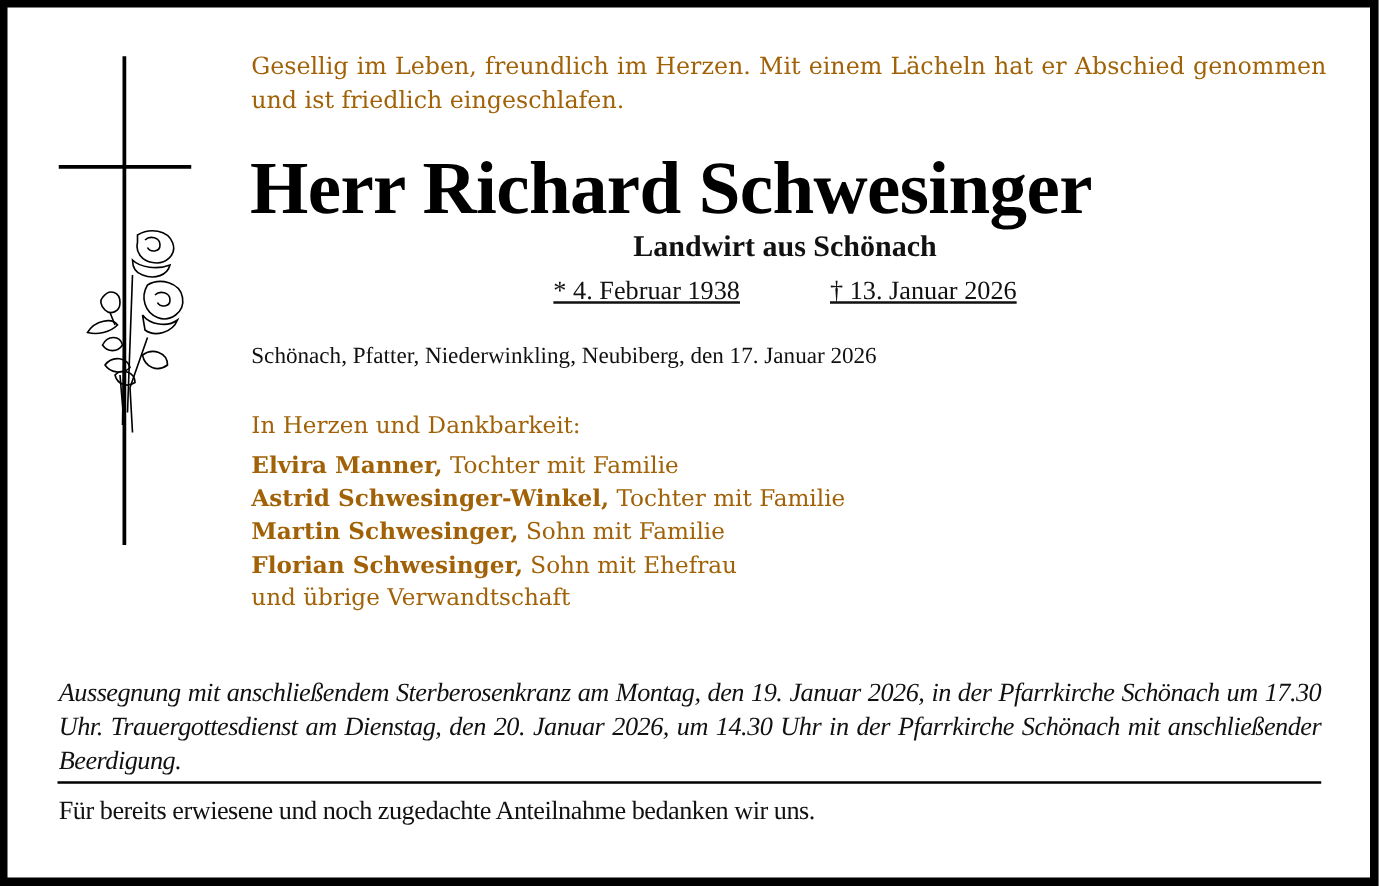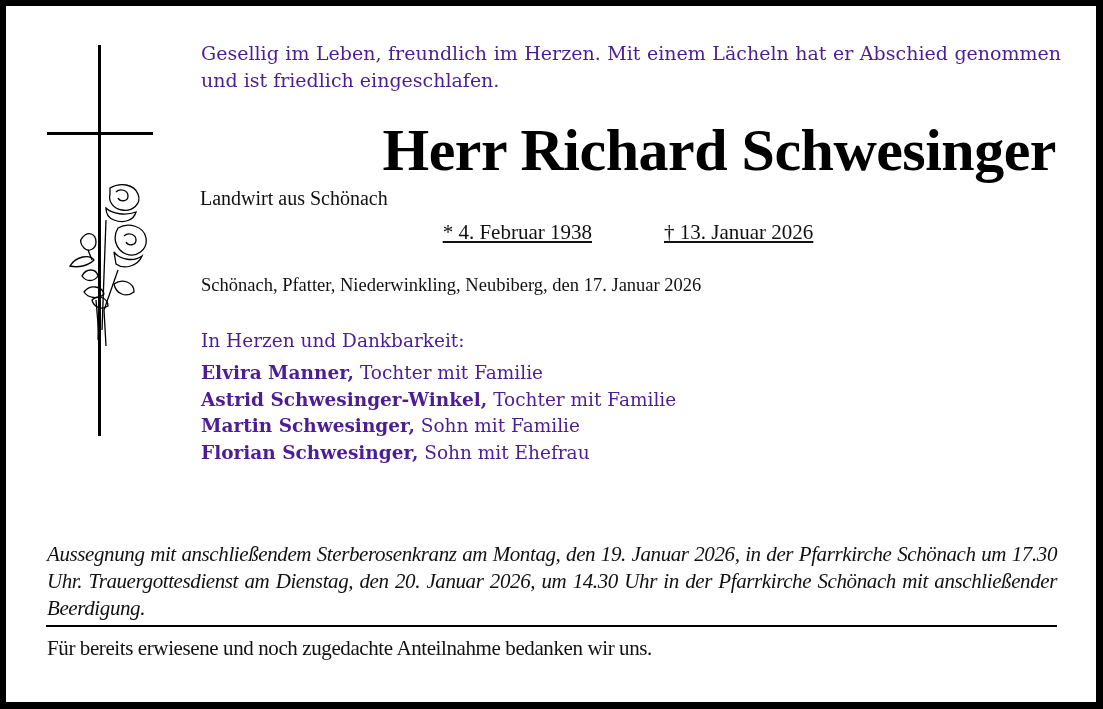--- a/index.html
+++ b/index.html
@@ -4,29 +4,29 @@
   <style>
     html, body { margin: 0; padding: 0; background: #ffffff; }
     body { width: 1103px; height: 709px; position: relative; overflow: hidden; }
     .frame {
       position: absolute; left: 0; top: 0;
       width: 1103px; height: 709px; box-sizing: border-box;
       border-top: 6px solid #000; border-left: 6px solid #000;
       border-right: 7px solid #000; border-bottom: 7px solid #000;
       background: #fff;
     }
-    .serif { font-family: "DejaVu Serif", "Liberation Serif", serif; color: #4c1d95; }
+    .serif { font-family: "DejaVu Serif", "Liberation Serif", serif; color: #a16207; }
     .cond { font-family: "Liberation Serif", "DejaVu Serif", serif; color: #111; }
     .abs { position: absolute; white-space: nowrap; }
     .cross-v { position: absolute; left: 98px; top: 45px; width: 3px; height: 391px; background: #000; }
     .cross-h { position: absolute; left: 47px; top: 132px; width: 106px; height: 3px; background: #000; }
     .roses { position: absolute; left: 62px; top: 180px; width: 90px; height: 170px; }
     .intro { left: 201px; top: 40px; font-size: 19px; line-height: 27px; width: 860px; white-space: normal; text-align: justify; text-align-last: left; }
-    .name { left: 200px; top: 112px; width: 856px; text-align: right; font-family: "Liberation Serif", "DejaVu Serif", serif; font-weight: bold; font-size: 60px; line-height: 76px; letter-spacing: -0.5px; color: #000; }
-    .profession { left: 200px; top: 185px; width: 856px; text-align: left; font-weight: normal; font-size: 20px; line-height: 26px; }
+    .name { left: 200px; top: 112px; width: 856px; text-align: left; font-family: "Liberation Serif", "DejaVu Serif", serif; font-weight: bold; font-size: 60px; line-height: 76px; letter-spacing: -0.5px; color: #000; }
+    .profession { left: 200px; top: 185px; width: 856px; text-align: center; font-weight: bold; font-size: 24px; line-height: 26px; }
     .dates { left: 200px; top: 218px; width: 856px; text-align: center; font-size: 21px; line-height: 28px; text-decoration: underline; }
     .dates span + span { margin-left: 72px; }
     .place { left: 201px; top: 272px; font-size: 18.5px; line-height: 26px; }
     .love { left: 201px; top: 328px; font-size: 18.5px; line-height: 26px; }
     .mourners { left: 201px; top: 360px; font-size: 18.5px; line-height: 26.5px; }
     .mourners .row b { font-weight: bold; }
     .service { left: 47px; top: 541px; width: 1010px; font-size: 21px; line-height: 27px; white-space: normal; text-align: justify; text-align-last: left; letter-spacing: -0.4px; font-style: italic; }
     .divider { position: absolute; left: 46px; top: 625px; width: 1011px; height: 2px; background: #000; }
     .thanks { left: 47px; top: 634px; font-size: 21px; line-height: 28px; letter-spacing: -0.4px; }
   </style>
@@ -75,19 +75,20 @@
 
 <div class="abs cond place">Schönach, Pfatter, Niederwinkling, Neubiberg, den 17. Januar 2026</div>
 
 <div class="abs serif love">In Herzen und Dankbarkeit:</div>
 
 <div class="abs serif mourners">
   <div class="row"><b>Elvira Manner,</b><span> Tochter mit Familie</span></div>
   <div class="row"><b>Astrid Schwesinger-Winkel,</b><span> Tochter mit Familie</span></div>
   <div class="row"><b>Martin Schwesinger,</b><span> Sohn mit Familie</span></div>
   <div class="row"><b>Florian Schwesinger,</b><span> Sohn mit Ehefrau</span></div>
+  <div class="row">und übrige Verwandtschaft</div>
 </div>
 
 <div class="abs cond service">Aussegnung mit anschließendem Sterberosenkranz am Montag, den 19. Januar 2026, in der Pfarrkirche Schönach um 17.30 Uhr. Trauergottesdienst am Dienstag, den 20. Januar 2026, um 14.30 Uhr in der Pfarrkirche Schönach mit anschließender Beerdigung.</div>
 
 <div class="divider"></div>
 
 <div class="abs cond thanks">Für bereits erwiesene und noch zugedachte Anteilnahme bedanken wir uns.</div>
 
 </body></html>

